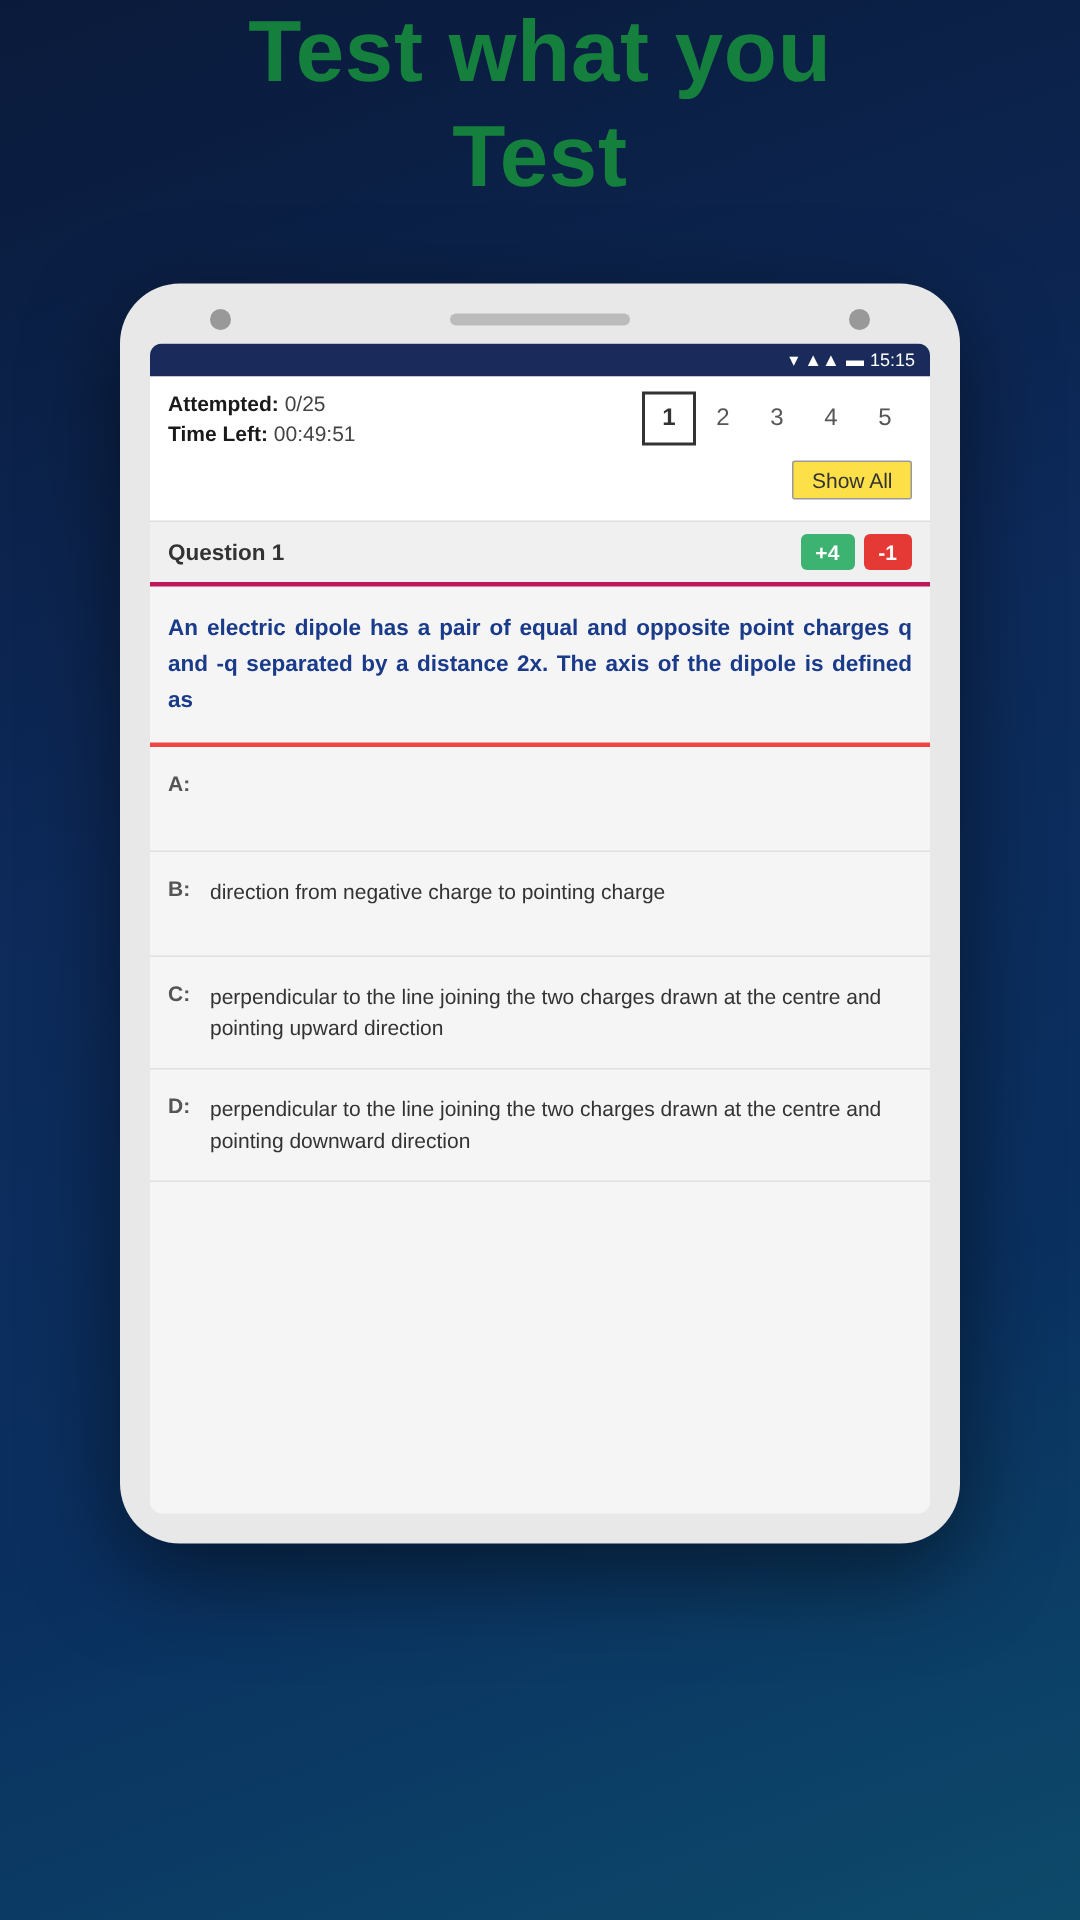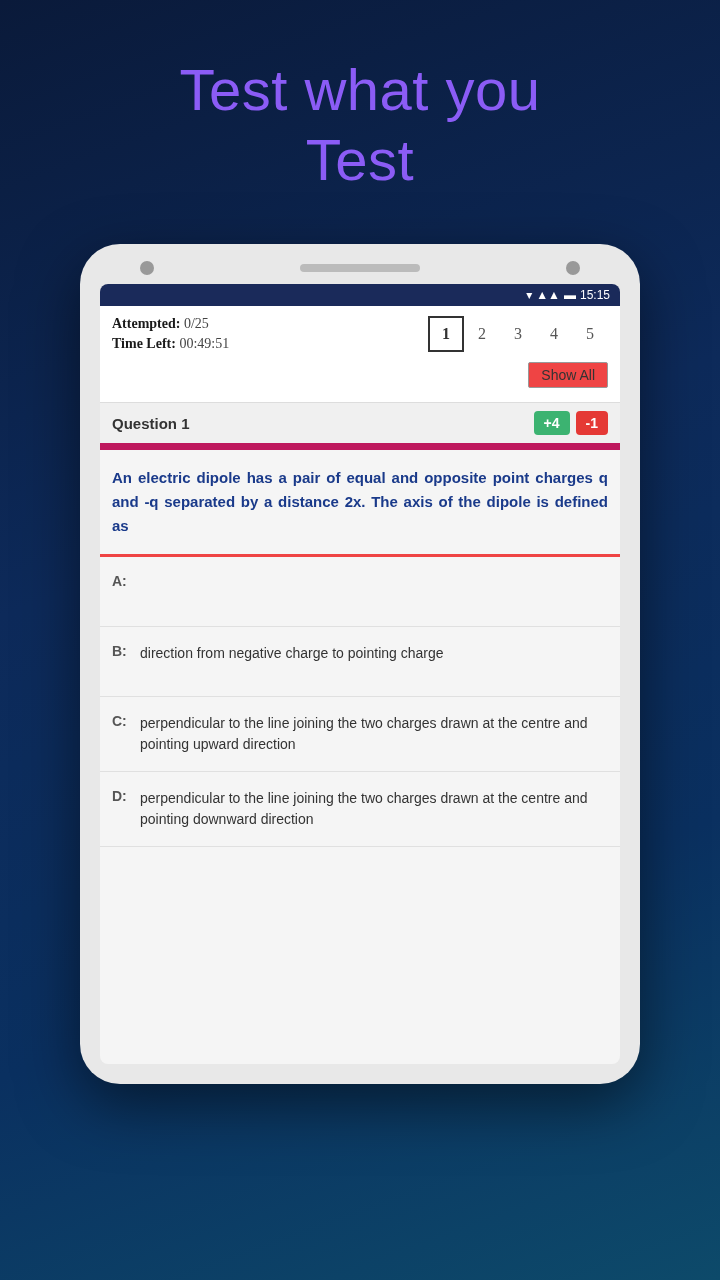--- a/index.html
+++ b/index.html
@@ -9,25 +9,24 @@
       height: 1280px;
       background: linear-gradient(160deg, #0a1a3a 0%, #0d2a5a 40%, #0a3060 70%, #0d4a6a 100%);
       display: flex;
       flex-direction: column;
       align-items: center;
       font-family: 'Segoe UI', Arial, sans-serif;
       overflow: hidden;
     }
 
     .hero-title {
-      color: #8b5cf6;
+      color: #15803d;
       font-size: 58px;
-      font-weight: 400;
+      font-weight: 700;
       text-align: center;
-      margin-top: 55px;
       line-height: 1.2;
       letter-spacing: 0.5px;
     }
 
     .phone-wrapper {
       margin-top: 50px;
       width: 560px;
       background: #e8e8e8;
       border-radius: 40px;
       padding: 20px;
@@ -95,21 +94,20 @@
     .quiz-header {
       background: #ffffff;
       padding: 10px 12px;
       border-bottom: 1px solid #ddd;
     }
 
     .quiz-stats {
       display: flex;
       align-items: flex-start;
       gap: 0;
-      font-family: Liberation Serif, serif;
     }
 
     .stats-left {
       flex: 1;
     }
 
     .stat-row {
       font-size: 14px;
       color: #333;
       margin-bottom: 4px;
@@ -149,35 +147,35 @@
 
     .show-all-row {
       display: flex;
       justify-content: flex-end;
       padding: 4px 0;
       margin-top: 2px;
     }
 
     .show-all-btn {
       border: 1px solid #999;
-      background: #ef4444;
+      background: #fde047;
       padding: 4px 12px;
       font-size: 14px;
       color: #333;
       cursor: pointer;
       border-radius: 2px;
     }
 
     .question-header {
       background: #f0f0f0;
       padding: 8px 12px;
       display: flex;
       align-items: center;
       justify-content: space-between;
-      border-bottom: 7px solid #be185d;
+      border-bottom: 3px solid #be185d;
     }
 
     .question-label {
       font-size: 15px;
       font-weight: bold;
       color: #333;
     }
 
     .score-badges {
       display: flex;

